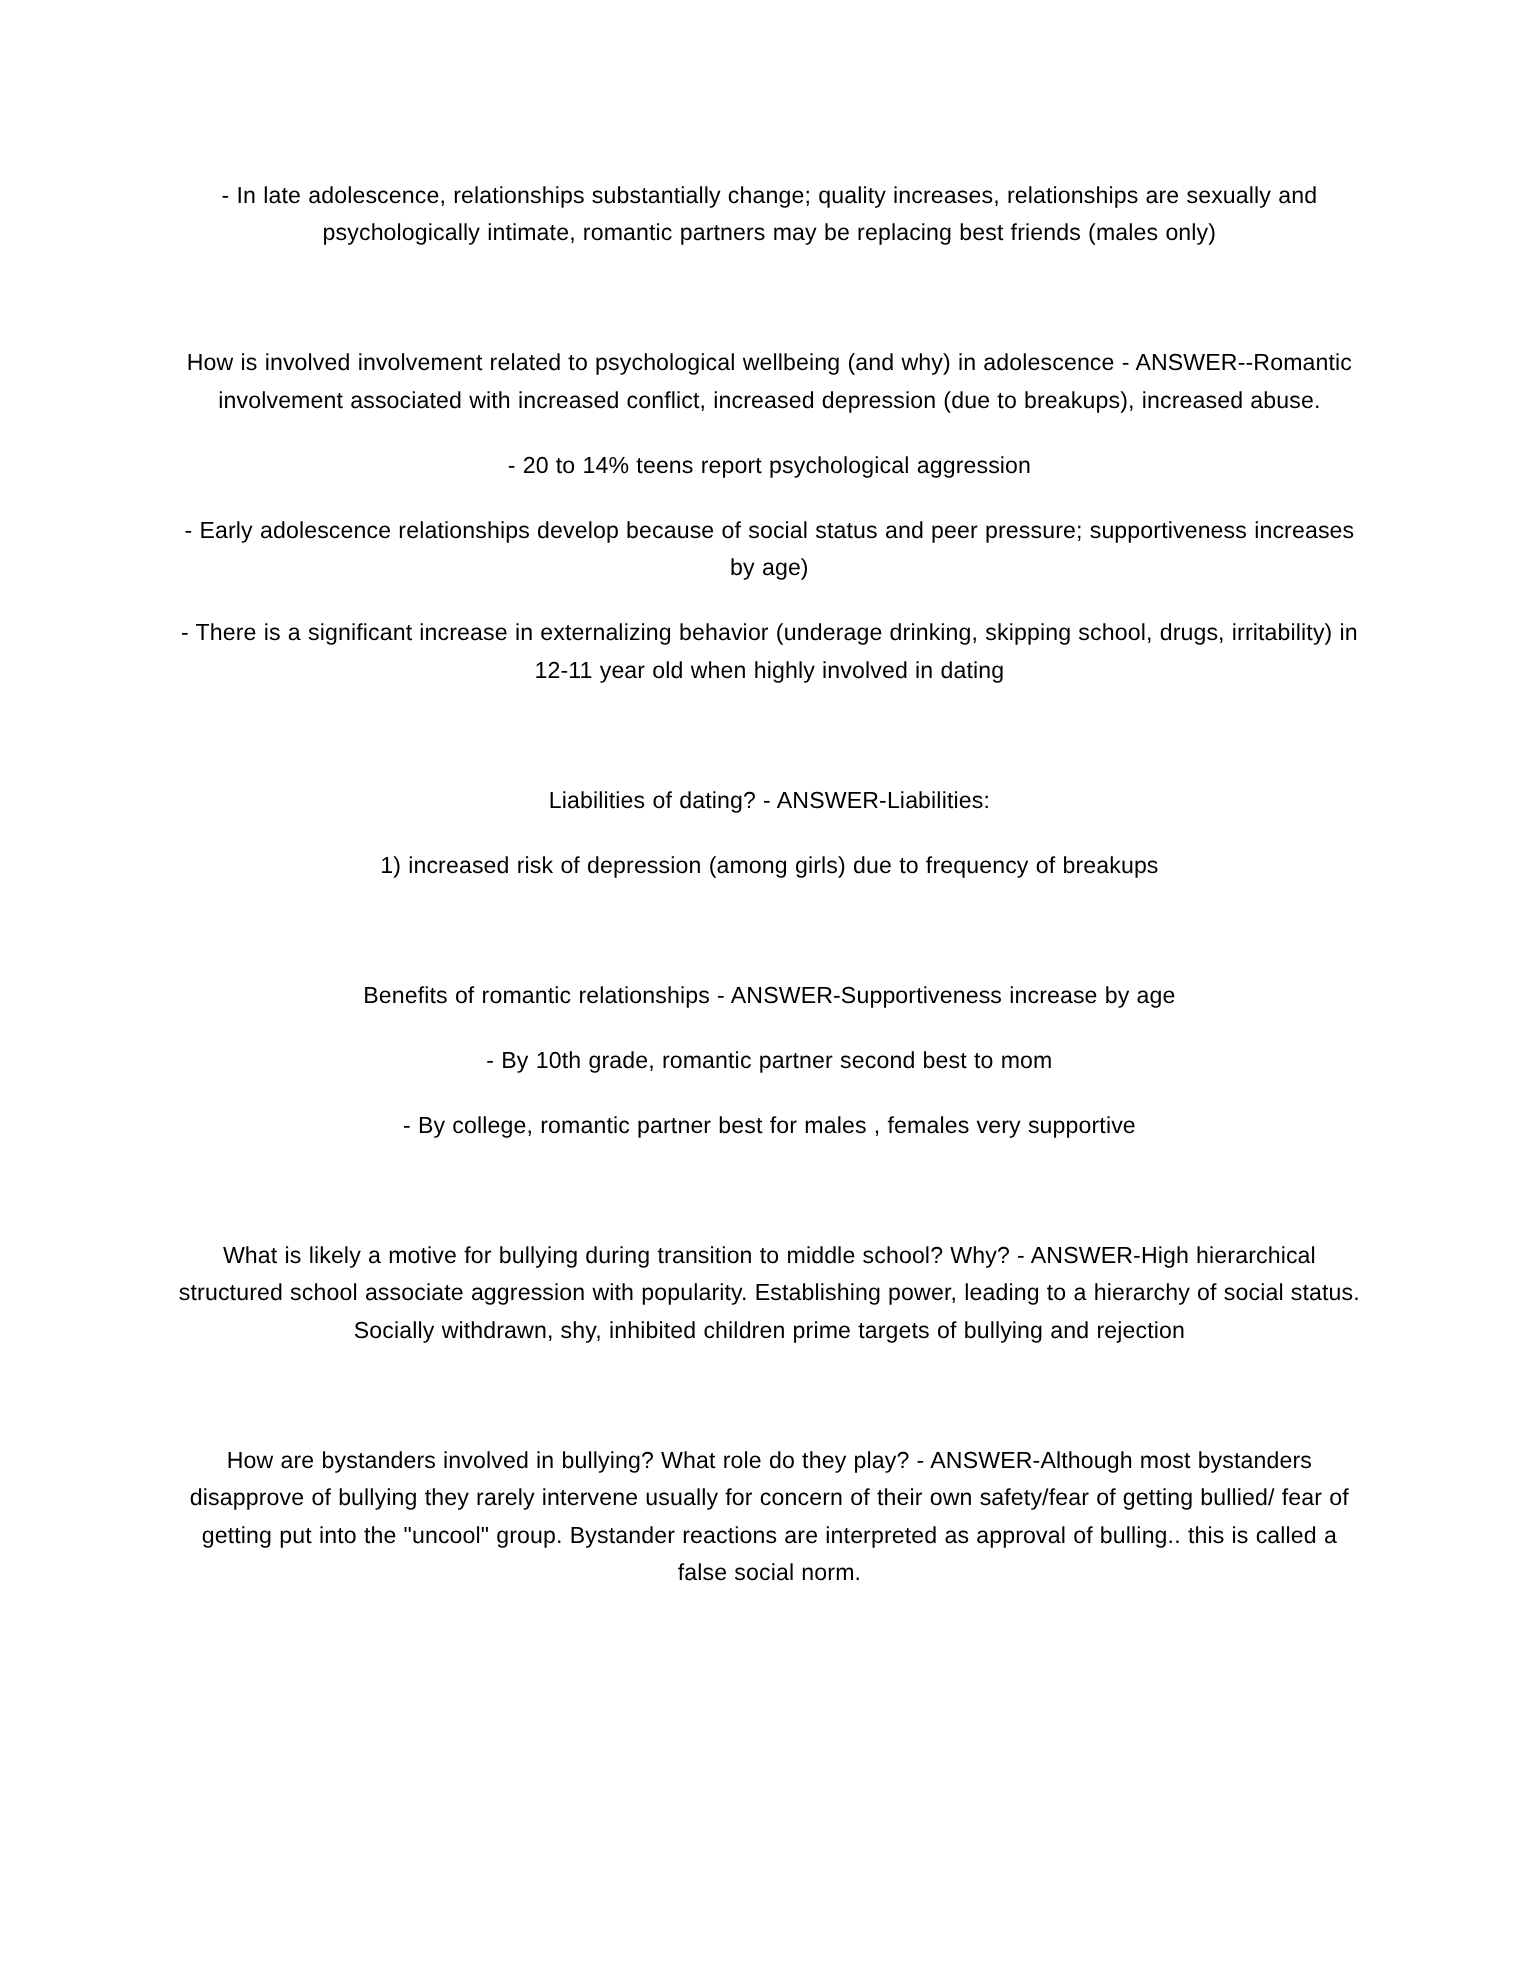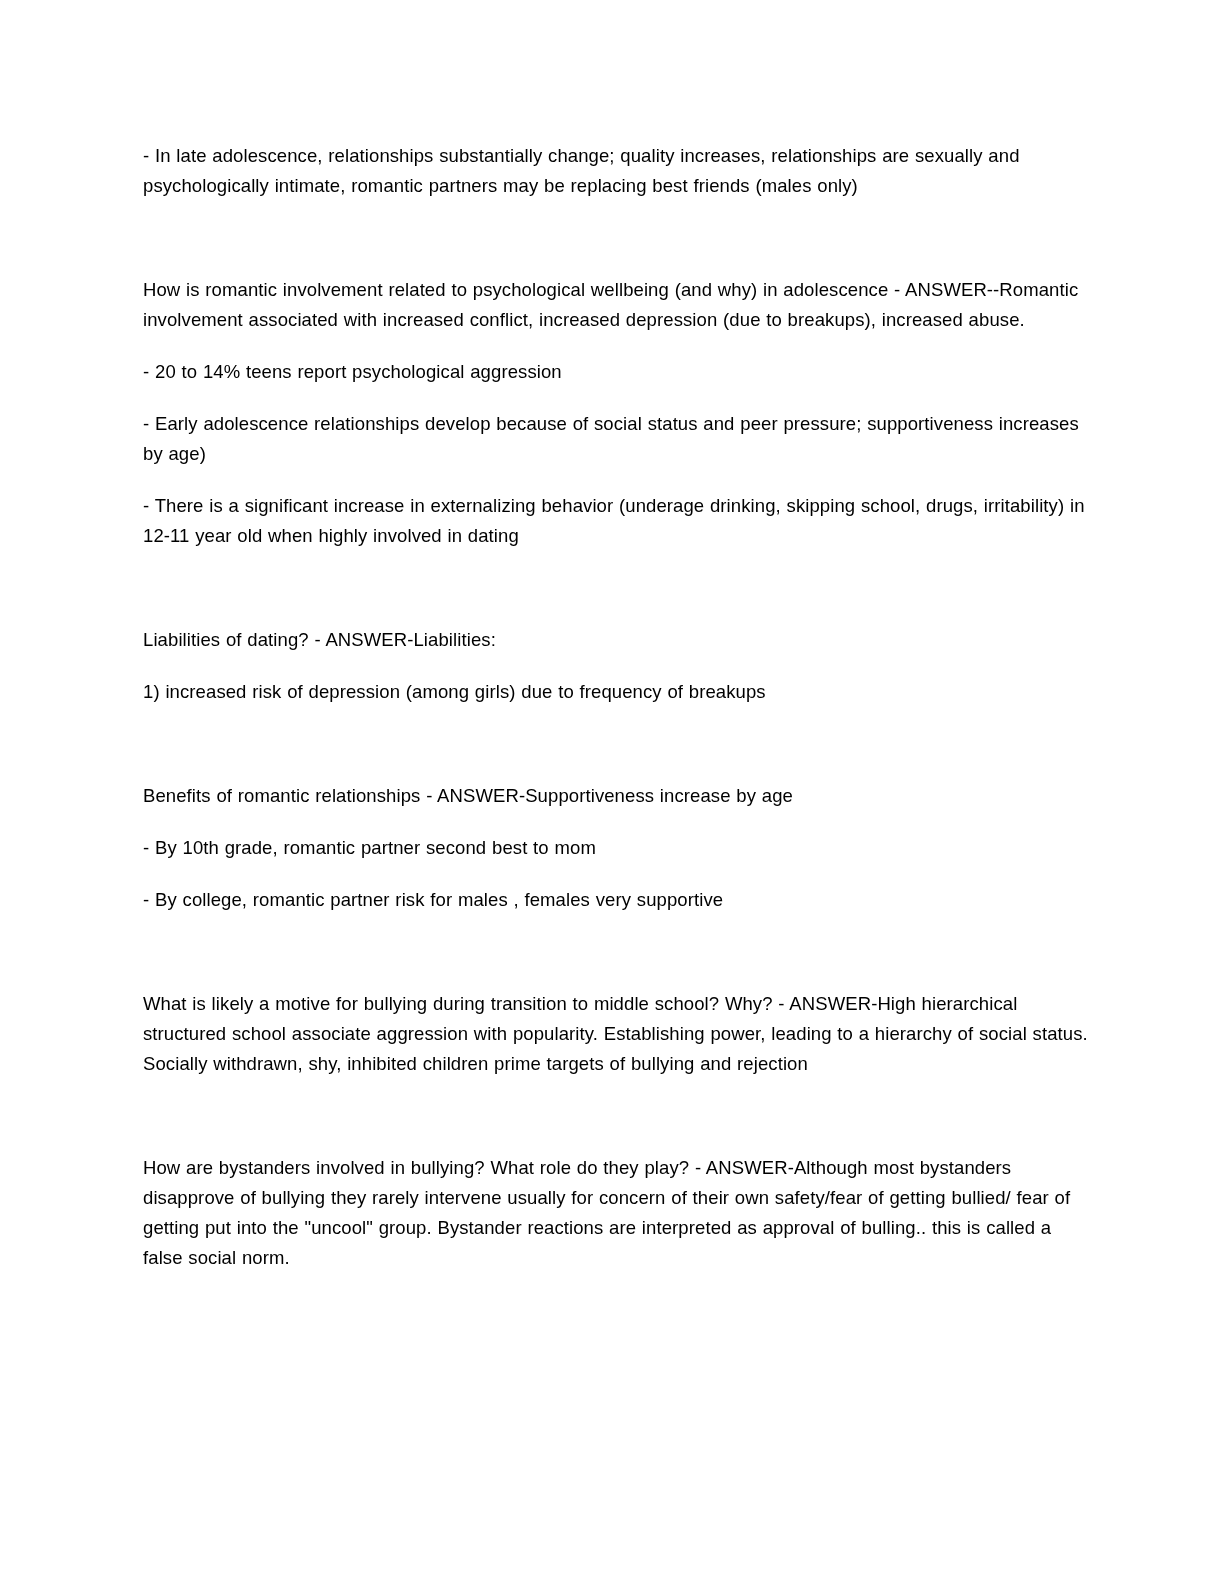--- a/index.html
+++ b/index.html
@@ -8,20 +8,21 @@
     background: #ffffff;
   }
   .page {
     position: relative;
     width: 1224px;
     height: 1584px;
     background: #ffffff;
     overflow: hidden;
     font-family: "Liberation Sans", sans-serif;
     color: #000000;
+    text-align: center;
   }
   .doc-body {
     position: absolute;
     top: 141px;
     left: 143px;
     width: 945px;
   }
   .doc-body p.para {
     margin: 0 0 22px 0;
     font-size: 18.5px;
@@ -36,29 +37,29 @@
     margin: 0 0 22px 0;
   }
 </style>
 </head>
 <body>
 
 <div class="page">
   <div class="doc-body" id="doc-body">
       <p class="para">- In late adolescence, relationships substantially change; quality increases, relationships are sexually and psychologically intimate, romantic partners may be replacing best friends (males only)</p>
       <p class="para spacer"></p>
-      <p class="para">How is romantic involvement related to psychological wellbeing (and why) in adolescence - ANSWER--Romantic involvement associated with increased conflict, increased depression (due to breakups), increased abuse.</p>
+      <p class="para">How is involved involvement related to psychological wellbeing (and why) in adolescence - ANSWER--Romantic involvement associated with increased conflict, increased depression (due to breakups), increased abuse.</p>
       <p class="para">- 20 to 14% teens report psychological aggression</p>
       <p class="para">- Early adolescence relationships develop because of social status and peer pressure; supportiveness increases by age)</p>
       <p class="para">- There is a significant increase in externalizing behavior (underage drinking, skipping school, drugs, irritability) in 12-11 year old when highly involved in dating</p>
       <p class="para spacer"></p>
       <p class="para">Liabilities of dating? - ANSWER-Liabilities:</p>
       <p class="para">1) increased risk of depression (among girls) due to frequency of breakups</p>
       <p class="para spacer"></p>
       <p class="para">Benefits of romantic relationships - ANSWER-Supportiveness increase by age</p>
       <p class="para">- By 10th grade, romantic partner second best to mom</p>
-      <p class="para">- By college, romantic partner risk for males , females very supportive</p>
+      <p class="para">- By college, romantic partner best for males , females very supportive</p>
       <p class="para spacer"></p>
       <p class="para">What is likely a motive for bullying during transition to middle school? Why? - ANSWER-High hierarchical structured school associate aggression with popularity. Establishing power, leading to a hierarchy of social status. Socially withdrawn, shy, inhibited children prime targets of bullying and rejection</p>
       <p class="para spacer"></p>
       <p class="para">How are bystanders involved in bullying? What role do they play? - ANSWER-Although most bystanders disapprove of bullying they rarely intervene usually for concern of their own safety/fear of getting bullied/ fear of getting put into the "uncool" group. Bystander reactions are interpreted as approval of bulling.. this is called a false social norm.</p>
     </div>
 </div>
 
 </body></html>

